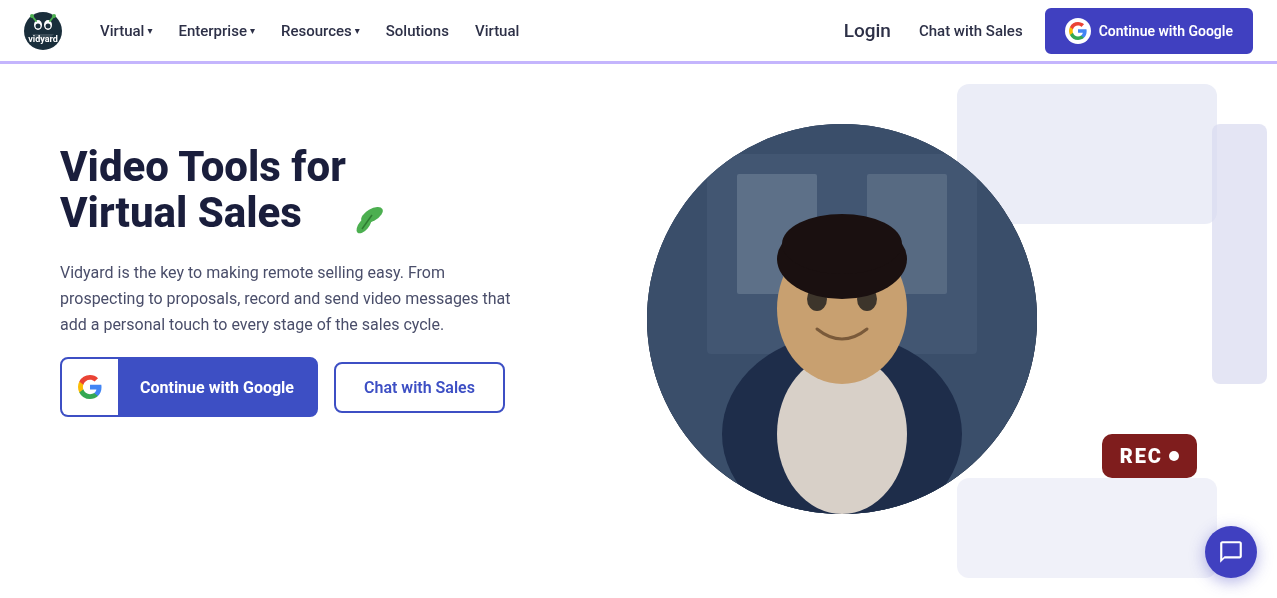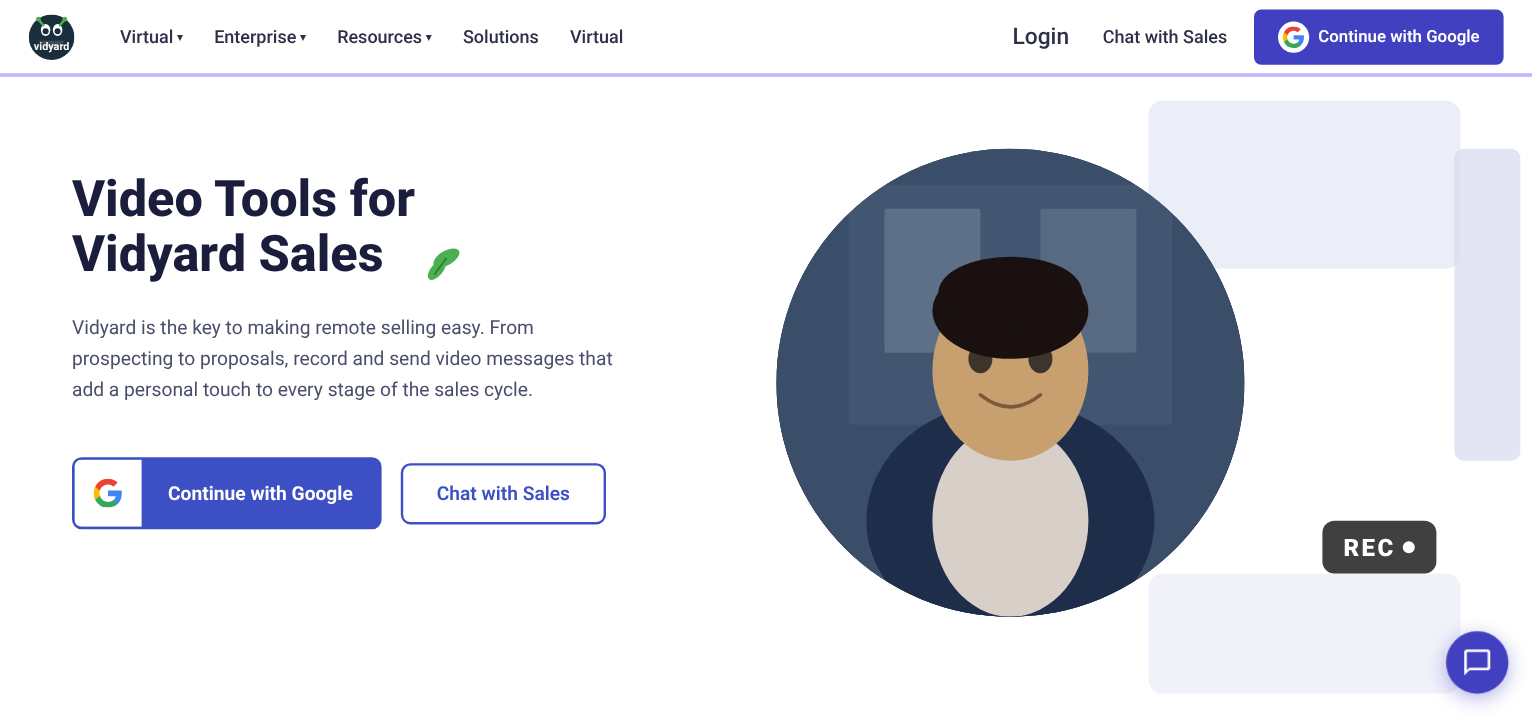--- a/index.html
+++ b/index.html
@@ -123,21 +123,21 @@
       position: absolute;
       right: -40px;
       top: 55px;
       font-size: 28px;
     }
     .hero-desc {
       font-size: 16px;
       color: #4a4e6a;
       line-height: 1.6;
       max-width: 480px;
-      margin-bottom: 44px;
+      margin-bottom: 20px;
     }
     .hero-buttons {
       display: flex;
       gap: 16px;
       align-items: center;
     }
     .btn-google {
       display: flex;
       align-items: center;
       gap: 0;
@@ -239,21 +239,21 @@
       width: 100%;
       height: 100%;
       background: linear-gradient(160deg, #4a6080 0%, #2d3a50 40%, #1a2535 100%);
       position: relative;
     }
     
     .rec-badge {
       position: absolute;
       bottom: 120px;
       right: 80px;
-      background: #404040;
+      background: #7f1d1d;
       color: #fff;
       font-size: 20px;
       font-weight: 900;
       padding: 10px 18px;
       border-radius: 10px;
       display: flex;
       align-items: center;
       gap: 6px;
       letter-spacing: 2px;
     }
@@ -345,21 +345,21 @@
       </svg>
     </span>
     <span>Continue with Google</span>
   </a>
 </nav>
 
 <section class="hero">
   <div class="hero-left">
     <h1 class="hero-title">
       <span>Video Tools for</span><br>
-      <span>Vidyard Sales</span>
+      <span>Virtual Sales</span>
       <span class="hero-title-leaf">
         
         <svg width="42" height="38" viewBox="0 0 42 38">
           <ellipse cx="28" cy="16" rx="12" ry="6" fill="#4caf50" transform="rotate(-30 28 16)"></ellipse>
           <ellipse cx="20" cy="26" rx="10" ry="5" fill="#4caf50" transform="rotate(-50 20 26)"></ellipse>
           <line x1="28" y1="16" x2="18" y2="30" stroke="#2e7d32" stroke-width="1.5"></line>
         </svg>
       </span>
     </h1>
     <p class="hero-desc">Vidyard is the key to making remote selling easy. From prospecting to proposals, record and send video messages that add a personal touch to every stage of the sales cycle.</p>

